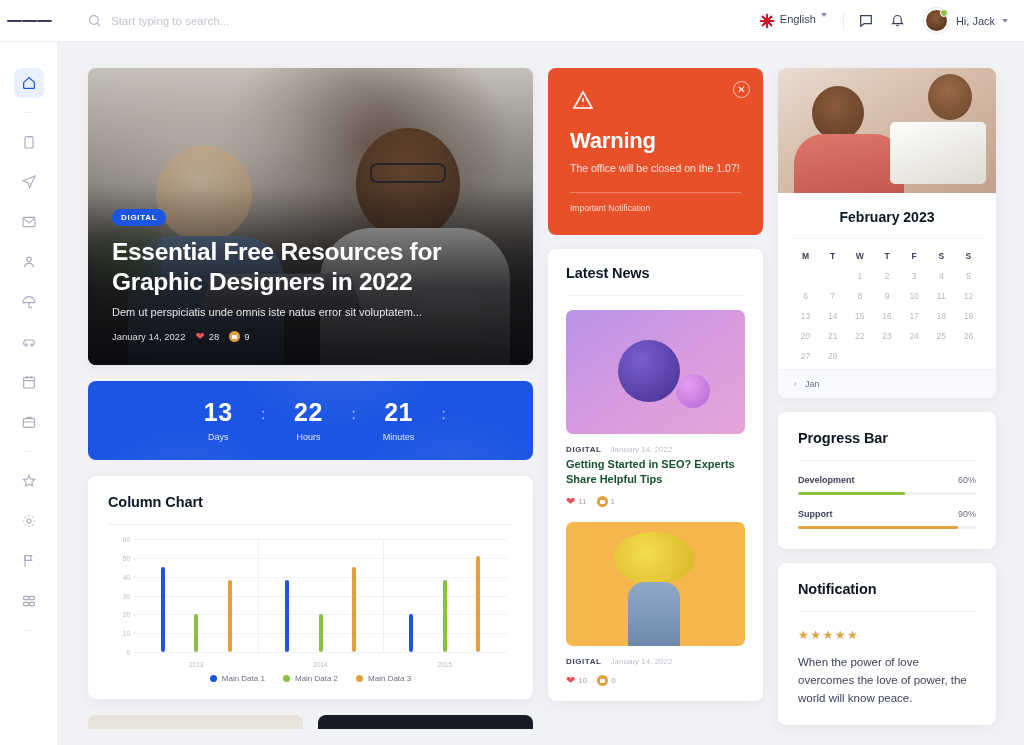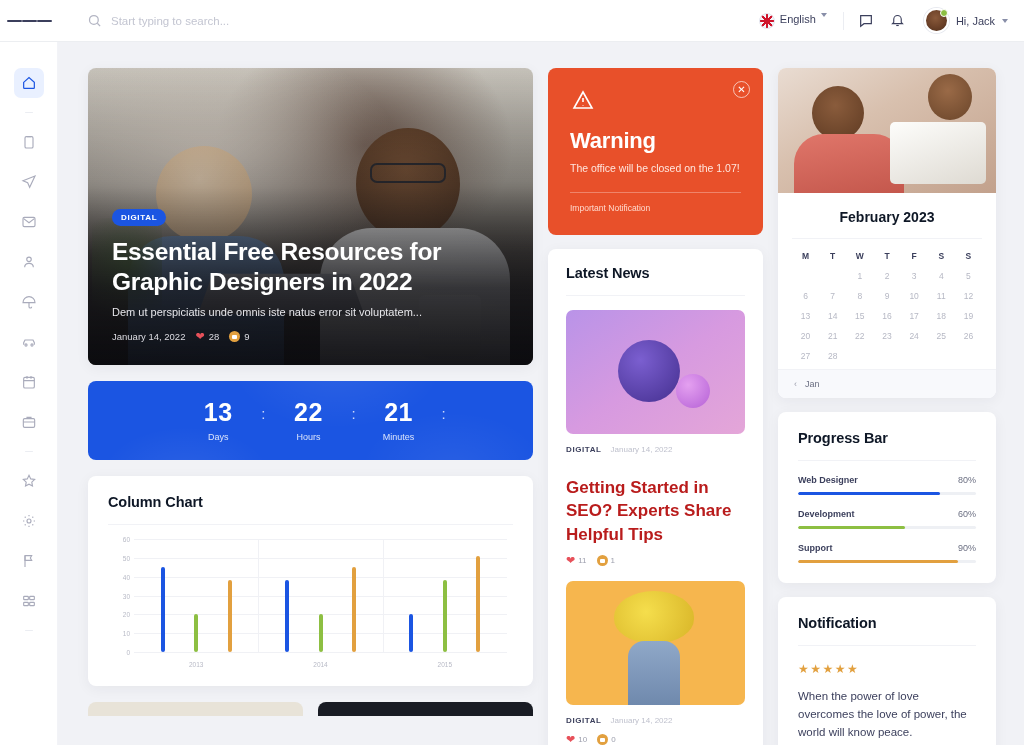--- a/index.html
+++ b/index.html
@@ -188,21 +188,21 @@
   .thumb-1::after{content:'';position:absolute;left:110px;top:64px;width:34px;height:34px;border-radius:50%;
     background: radial-gradient(circle at 36% 32%, #e4a0f0, #b561d6);}
   .thumb-2 { background: #f6b64e; position: relative; overflow: hidden; }
   .thumb-2::before{content:'';position:absolute;left:48px;top:10px;width:80px;height:52px;border-radius:50% 50% 46% 46%;
     background: radial-gradient(circle at 40% 40%, #f5de4c, #d8b427);}
   .thumb-2::after{content:'';position:absolute;left:62px;top:60px;width:52px;height:64px;border-radius:16px 16px 0 0;
     background: linear-gradient(180deg,#8fa8c8,#6f89ad);}
   .news-meta { display: flex; align-items: center; gap: 9px; margin-top: 11px; }
   .news-cat { font-size: 8px; font-weight: bold; color: #3b3f5c; letter-spacing: .6px; }
   .news-date { font-size: 8px; color: #bfc1cd; }
-  .news-title { font-size: 17px; font-weight: bold; color: #b91c1c; line-height: 1.38; margin-top: 22px; }
+  .news-title { font-size: 11px; font-weight: bold; color: #14532d; line-height: 1.38; margin-top: 3px; }
   .news-stats { display: flex; gap: 10px; margin-top: 8px; font-size: 8px; color: #9ea0ae; align-items: center; }
   .news-stats .m { display: flex; align-items: center; gap: 3px; }
 
   
   .cal-hero {
     height: 125px; border-radius: 8px 8px 0 0;
     background: linear-gradient(150deg, #e9dcd2 0%, #d8c0ae 40%, #c2a18c 100%);
     position: relative; overflow: hidden;
   }
   .cal-hero i { position: absolute; display: block; }
@@ -448,20 +448,34 @@
       <div class="ytick" style="top: 117px;">0</div>
           <div class="ytick" style="top: 98.1667px;">10</div>
           <div class="ytick" style="top: 79.3333px;">20</div>
           <div class="ytick" style="top: 60.5px;">30</div>
           <div class="ytick" style="top: 41.6667px;">40</div>
           <div class="ytick" style="top: 22.8333px;">50</div>
           <div class="ytick" style="top: 4px;">60</div>
           <div class="xtick" style="left: calc(16.6667% + 20.6667px);">2013</div>
           <div class="xtick" style="left: calc(50% + 10px);">2014</div>
           <div class="xtick" style="left: calc(83.3333% - 0.666667px);">2015</div>
+        </div>
+      <div class="legend" id="legend">
+          <div class="lg">
+            <span class="dot" style="background:#1b55e2"></span>
+            <span>Main Data 1</span>
+          </div>
+          <div class="lg">
+            <span class="dot" style="background:#8dbf42"></span>
+            <span>Main Data 2</span>
+          </div>
+          <div class="lg">
+            <span class="dot" style="background:#e2a03f"></span>
+            <span>Main Data 3</span>
+          </div>
         </div>
     </div>
 
     <div class="stub-row">
       <div class="stub stub-a"></div>
       <div class="stub stub-b"></div>
     </div>
   </div>
 
   <div class="col-mid">
@@ -579,29 +593,20 @@
         <span class="cal-mon">Jan</span>
       </div>
     </div>
 
     <div class="card prog">
       <div class="card-title">Progress Bar</div>
       <div class="card-rule"></div>
       <div id="prog-rows">
           <div class="prog-row">
             <div class="prog-top">
-              <span class="prog-lbl">Web Designer</span>
-              <span class="prog-val">80%</span>
-            </div>
-            <div class="prog-track">
-              <div class="prog-fill" style="width:80%;background:#1b55e2"></div>
-            </div>
-          </div>
-          <div class="prog-row">
-            <div class="prog-top">
               <span class="prog-lbl">Development</span>
               <span class="prog-val">60%</span>
             </div>
             <div class="prog-track">
               <div class="prog-fill" style="width:60%;background:#8dbf42"></div>
             </div>
           </div>
           <div class="prog-row">
             <div class="prog-top">
               <span class="prog-lbl">Support</span>

